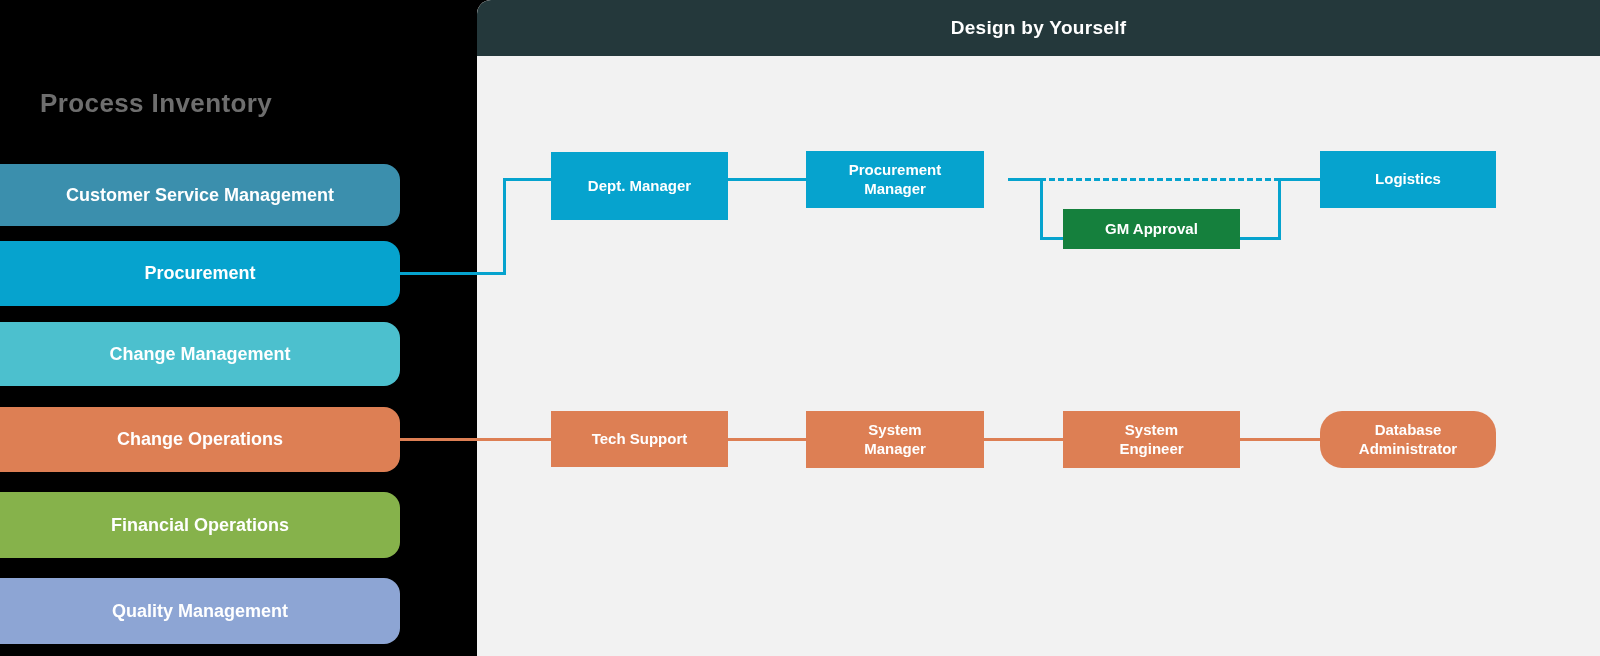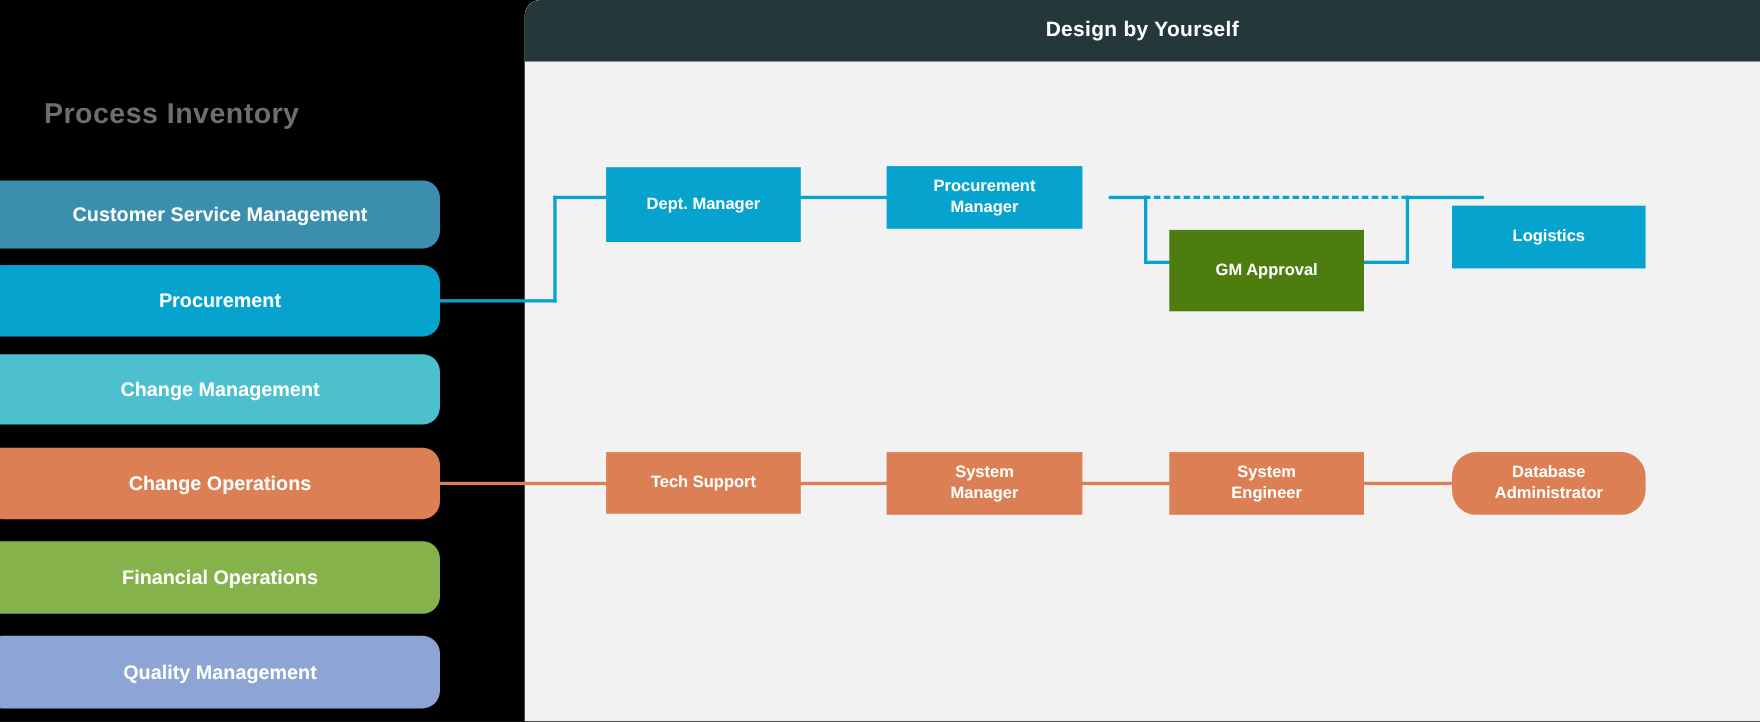--- a/index.html
+++ b/index.html
@@ -172,24 +172,24 @@
   <div class="conn conn-h" style="left:983px; top:438px; width:83px; background:#dd7f54;"></div>
   <div class="conn conn-h" style="left:1240px; top:438px; width:109px; background:#dd7f54;"></div>
 
   <div class="node" style="left:551px; top:152px; width:177px; height:68px; background:#06a3ce;">
     <span>Dept. Manager</span>
   </div>
   <div class="node" style="left:806px; top:151px; width:178px; height:57px; background:#06a3ce; white-space:pre-line;">
     <span>Procurement
 Manager</span>
   </div>
-  <div class="node" style="left:1063px; top:209px; width:177px; height:74px; background:#4d7c0f;">
+  <div class="node" style="left:1063px; top:209px; width:177px; height:40px; background:#15803d;">
     <span>GM Approval</span>
   </div>
-  <div class="node" style="left:1320px; top:151px; width:176px; height:57px; background:#06a3ce;margin-top:36px;">
+  <div class="node" style="left:1320px; top:151px; width:176px; height:57px; background:#06a3ce;">
     <span>Logistics</span>
   </div>
 
   <div class="node" style="left:551px; top:411px; width:177px; height:56px; background:#dd7f54;">
     <span>Tech Support</span>
   </div>
   <div class="node" style="left:806px; top:411px; width:178px; height:57px; background:#dd7f54; white-space:pre-line;">
     <span>System
 Manager</span>
   </div>

